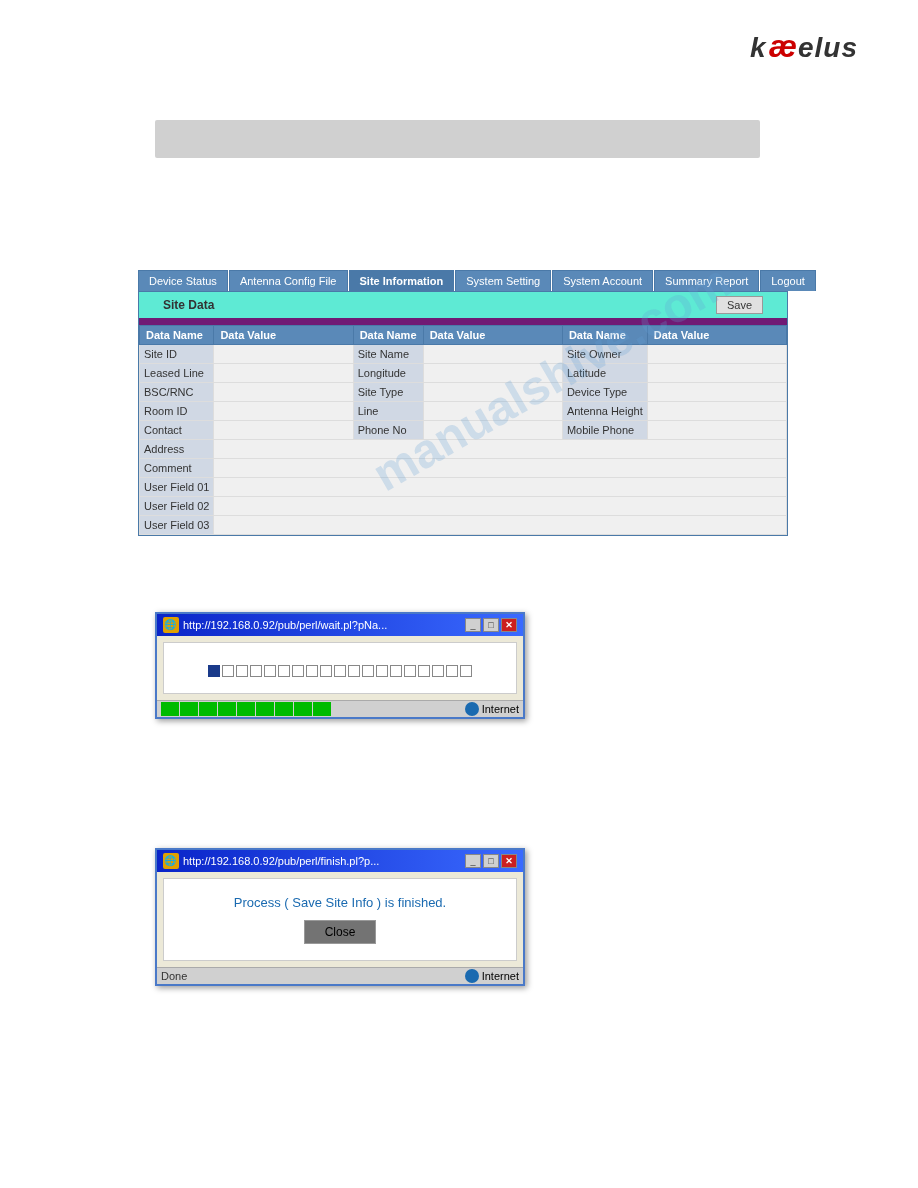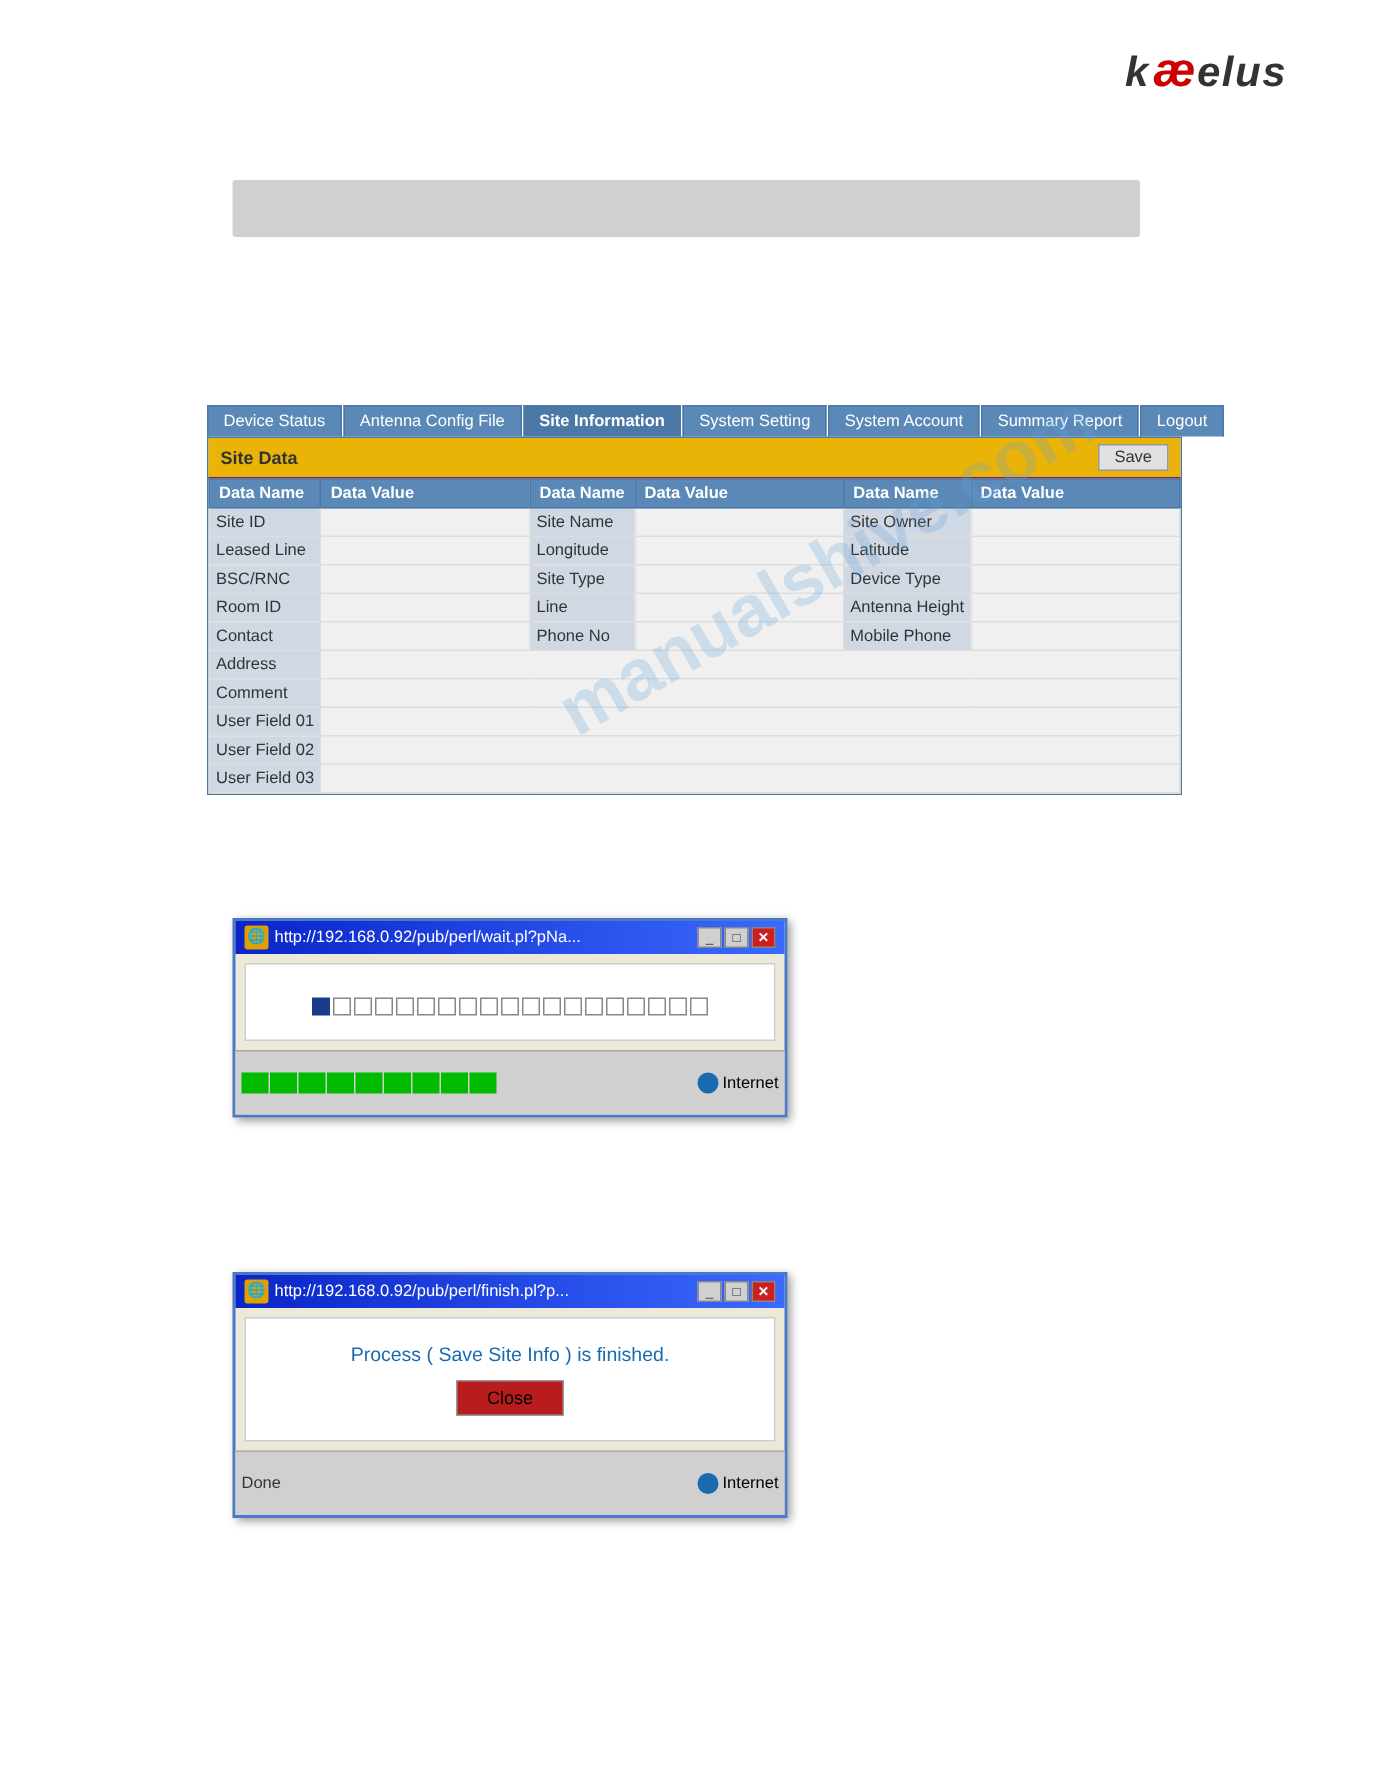--- a/index.html
+++ b/index.html
@@ -79,26 +79,26 @@
       color: #fff;
       font-weight: bold;
     }
 
     
     .site-data-panel {
       border: 1px solid #4a79a8;
       background: #fff;
     }
     .site-data-header {
-      background: #eab308;
-      padding: 4px 8px;
+      background: #5eead4;
+      padding: 4px 24px;
       display: flex;
       justify-content: space-between;
       align-items: center;
-      border-bottom: 1px solid #701a75;
+      border-bottom: 7px solid #701a75;
     }
     .site-data-title {
       font-size: 12px;
       font-weight: bold;
       color: #333;
     }
     .save-btn {
       background: #e0e0e0;
       border: 1px solid #999;
       padding: 2px 10px;
@@ -246,21 +246,21 @@
       background: #1a3a8a;
       display: inline-block;
     }
     .progress-square.empty {
       background: #fff;
       border: 1px solid #888;
     }
     .popup-statusbar {
       background: #d0d0d0;
       border-top: 1px solid #aaa;
-      padding: 14px 4px;
+      padding: 1px 4px;
       display: flex;
       align-items: center;
       font-size: 11px;
     }
     .progress-green {
       display: flex;
       gap: 1px;
     }
     .green-block {
       width: 18px;
@@ -284,21 +284,21 @@
     }
     .popup-window-1 {
       top: 612px;
       left: 155px;
     }
     .popup-window-2 {
       top: 848px;
       left: 155px;
     }
     .close-btn-large {
-      background: #b91c1c;
+      background: #737373;
       border: 1px solid #999;
       padding: 4px 20px;
       font-size: 12px;
       cursor: pointer;
       display: block;
       margin: 6px auto 0;
     }
     .done-text {
       font-size: 11px;
       color: #333;

